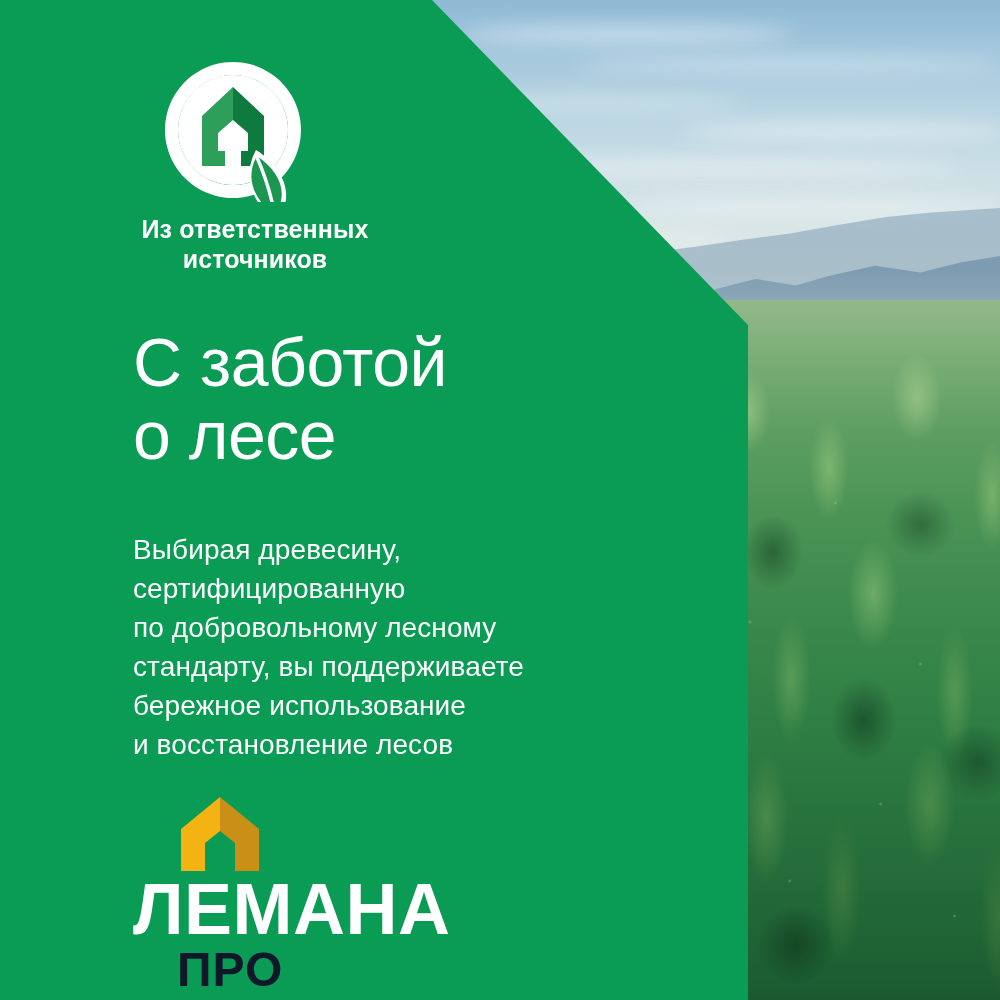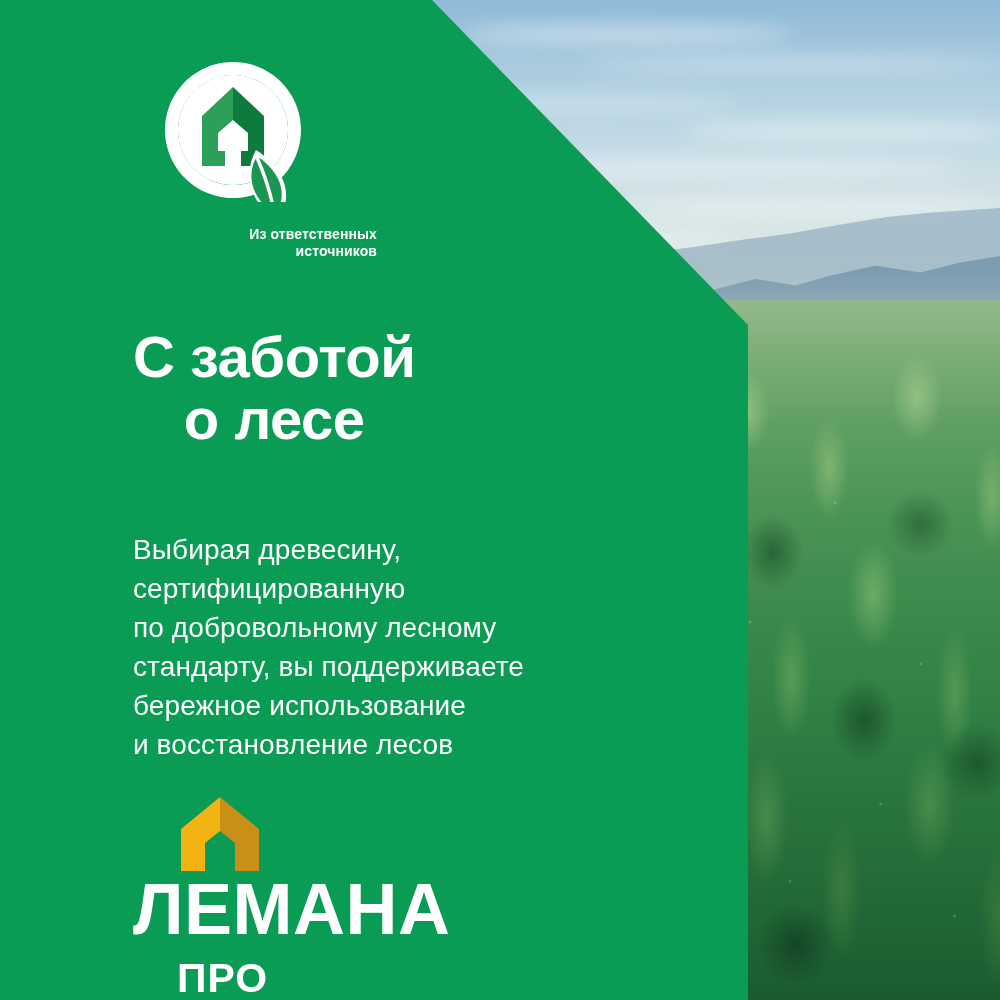--- a/index.html
+++ b/index.html
@@ -201,44 +201,43 @@
     position: absolute;
     left: 133px;
     top: 58px;
     width: 300px;
   }
   .eco-mark {
     display: block;
     margin-left: 28px;
   }
   .eco-caption {
-    margin-top: 24px;
+    margin-top: 13px;
     color: #ffffff;
-    font-size: 14px;
+    font-size: 25px;
     font-weight: bold;
     line-height: 1.18;
-    text-align: right;
+    text-align: center;
     width: 244px;
     letter-spacing: .1px;
     white-space: pre-line;
   }
 
   
   .headline {
     position: absolute;
     left: 133px;
     top: 326px;
     color: #ffffff;
-    font-size: 58px;
-    font-weight: bold;
+    font-size: 68px;
+    font-weight: normal;
     line-height: 1.07;
     letter-spacing: -0.5px;
     white-space: pre-line;
     margin: 0;
-    text-align: center;
   }
 
   
   .body-copy {
     position: absolute;
     left: 133px;
     top: 531px;
     color: #ffffff;
     font-size: 28px;
     font-weight: normal;
@@ -259,26 +258,26 @@
   .brand-name {
     margin-top: 2px;
     font-size: 72px;
     font-weight: bold;
     color: #ffffff;
     letter-spacing: 0.5px;
     line-height: .96;
     font-stretch: condensed;
   }
   .brand-sub {
-    font-size: 41px;
+    font-size: 48px;
     font-weight: bold;
-    color: #ffffff;
+    color: #0f172a;
     letter-spacing: 1px;
     line-height: 1;
-    margin-top: 14px;
+    margin-top: 2px;
     margin-left: 44px;
   }
 </style>
 </head>
 <body>
 
 <div id="poster">
 
   <div class="photo">
     <div class="photo-inner">

